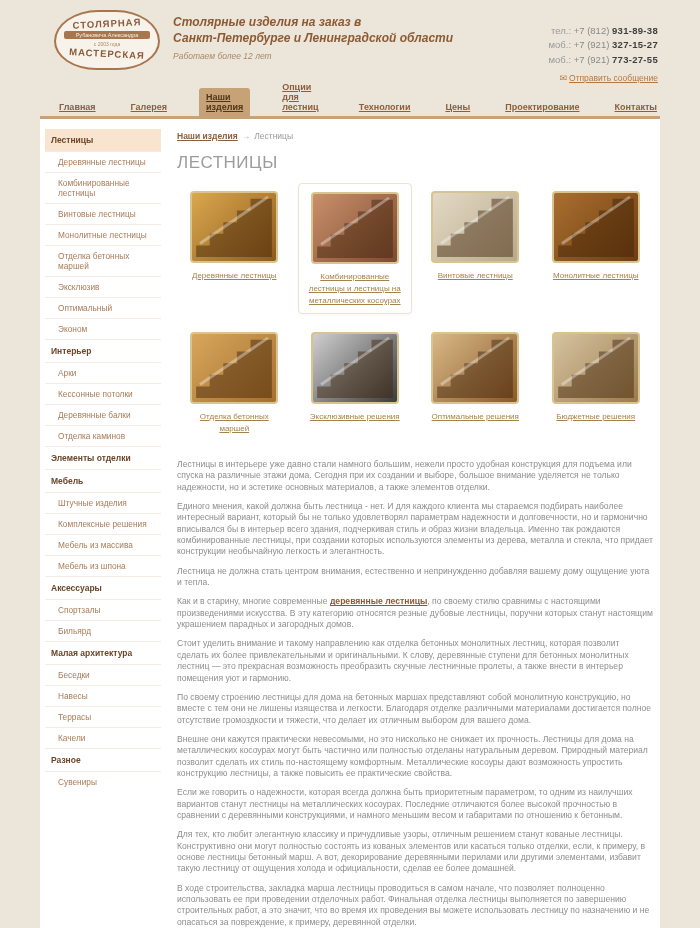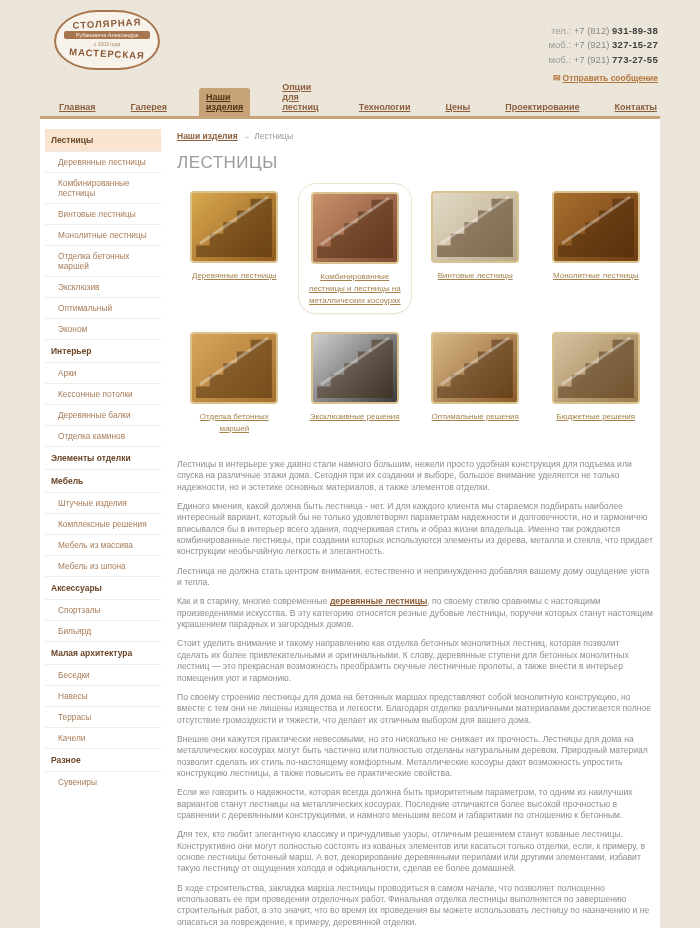--- a/index.html
+++ b/index.html
@@ -18,21 +18,21 @@
   .logo-line3 { font-size:5px; color:#a8886a; margin-top:1px; }
   .logo-line4 { font-size:9.5px; font-weight:bold; letter-spacing:1px; transform:rotate(3deg); margin-top:1px; }
   .brand { position:absolute; left:133px; top:6px; }
   .brand-title { font-size:12px; line-height:1.35; font-weight:bold; font-style:italic; color:#8b5a33; }
   .brand-sub { font-size:8.5px; font-style:italic; color:#a68b66; margin-top:5px; }
   .contacts { position:absolute; right:2px; top:16px; text-align:right; }
   .phone-row { font-size:9.5px; color:#8a8a8a; line-height:1.5; }
   .phone-label { color:#9a9a9a; }
   .phone-code { color:#8a8a8a; }
   .phone-num { color:#3f3f3f; font-weight:bold; letter-spacing:.3px; }
-  .send-message { display:inline-block; margin-top:3px; font-size:8.5px; color:#b4773d;font-weight:bold; }
+  .send-message { display:inline-block; margin-top:3px; font-size:8.5px; color:#b4773d; }
   .envelope { font-size:9px; margin-right:2px; text-decoration:none; display:inline-block; }
 
   
   .nav { border-bottom:3px solid #c6a276; display:flex; justify-content:center; gap:13px; align-items:flex-end; }
   .nav a { font-size:9px; color:#8b5e3c; font-weight:bold; padding:4px 3px;margin-left:16px; }
   .nav a.active { background:#c6a276; color:#503619; border-radius:3px 3px 0 0; padding:4px 7px; text-decoration:underline; }
 
   
   .content { background:#fff; display:flex; padding:10px 5px 0 5px; min-height:700px; }
   .sidebar { width:116px; flex:none; padding-bottom:20px; }
@@ -43,21 +43,21 @@
 
   .main { flex:1; padding:2px 2px 24px 16px; }
   .breadcrumb { font-size:8.5px; color:#9a9a9a; }
   .breadcrumb a { color:#8b5e3c; font-weight:bold; }
   .bc-arrow { color:#b4b4b4; margin:0 4px; text-decoration:none; }
   h1.page-title { font-size:17px; font-weight:normal; color:#9c9c9c; letter-spacing:.5px; margin:12px 0 10px; }
 
   
   .grid { display:grid; grid-template-columns:repeat(4,1fr); gap:10px 6px; margin-bottom:18px; }
   .card { text-align:center; padding:8px 3px 6px; }
-  .card.highlight { background:#fff; border:1px solid #ece3d0; border-radius:18px; box-shadow:0 1px 2px rgba(0,0,0,.04); }
+  .card.highlight { background:#fff; border:1px solid #ece3d0; border-radius:4px; box-shadow:0 1px 2px rgba(0,0,0,.04); }
   .thumb { width:88px; height:72px; margin:0 auto; border:2px solid #d9c48f; border-radius:4px; overflow:hidden; }
   .thumb svg { width:100%; height:100%; display:block; }
   .card:nth-child(1) .thumb { background:linear-gradient(135deg,#d9a84e,#8f5a1d); }
   .card:nth-child(2) .thumb { background:linear-gradient(135deg,#c9906a,#7e4a33); }
   .card:nth-child(3) .thumb { background:linear-gradient(135deg,#e3d9c4,#b8a98c); }
   .card:nth-child(4) .thumb { background:linear-gradient(135deg,#a96f2f,#6f3d12); }
   .card:nth-child(5) .thumb { background:linear-gradient(135deg,#d8a65c,#a5702e); }
   .card:nth-child(6) .thumb { background:linear-gradient(135deg,#cfcfcf,#3c3c3c); }
   .card:nth-child(7) .thumb { background:linear-gradient(135deg,#d9b887,#8a5a2a); }
   .card:nth-child(8) .thumb { background:linear-gradient(135deg,#d6c3a0,#9c7b4e); }
@@ -71,20 +71,27 @@
 <body>
 
 <div class="page">
 
   <div class="header">
     <div class="logo-badge">
       <div class="logo-line1">СТОЛЯРНАЯ</div>
       <div class="logo-ribbon">Рубановича Александра</div>
       <div class="logo-line3">с 2003 года</div>
       <div class="logo-line4">МАСТЕРСКАЯ</div>
+    </div>
+    <div class="brand">
+      <div class="brand-title">
+        <div>Столярные изделия на заказ в</div>
+        <div>Санкт-Петербурге и Ленинградской области</div>
+      </div>
+      <div class="brand-sub">Работаем более 12 лет</div>
     </div>
     <div class="contacts">
       <div class="phone-row">
         <span class="phone-label">тел.:</span>
         <span class="phone-code">+7 (812)</span>
         <span class="phone-num">931-89-38</span>
       </div>
       <div class="phone-row">
         <span class="phone-label">моб.:</span>
         <span class="phone-code">+7 (921)</span>

